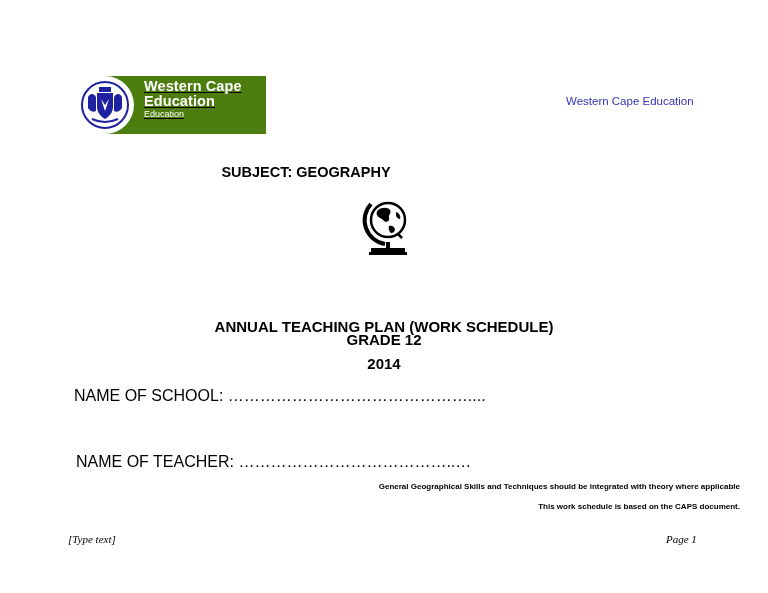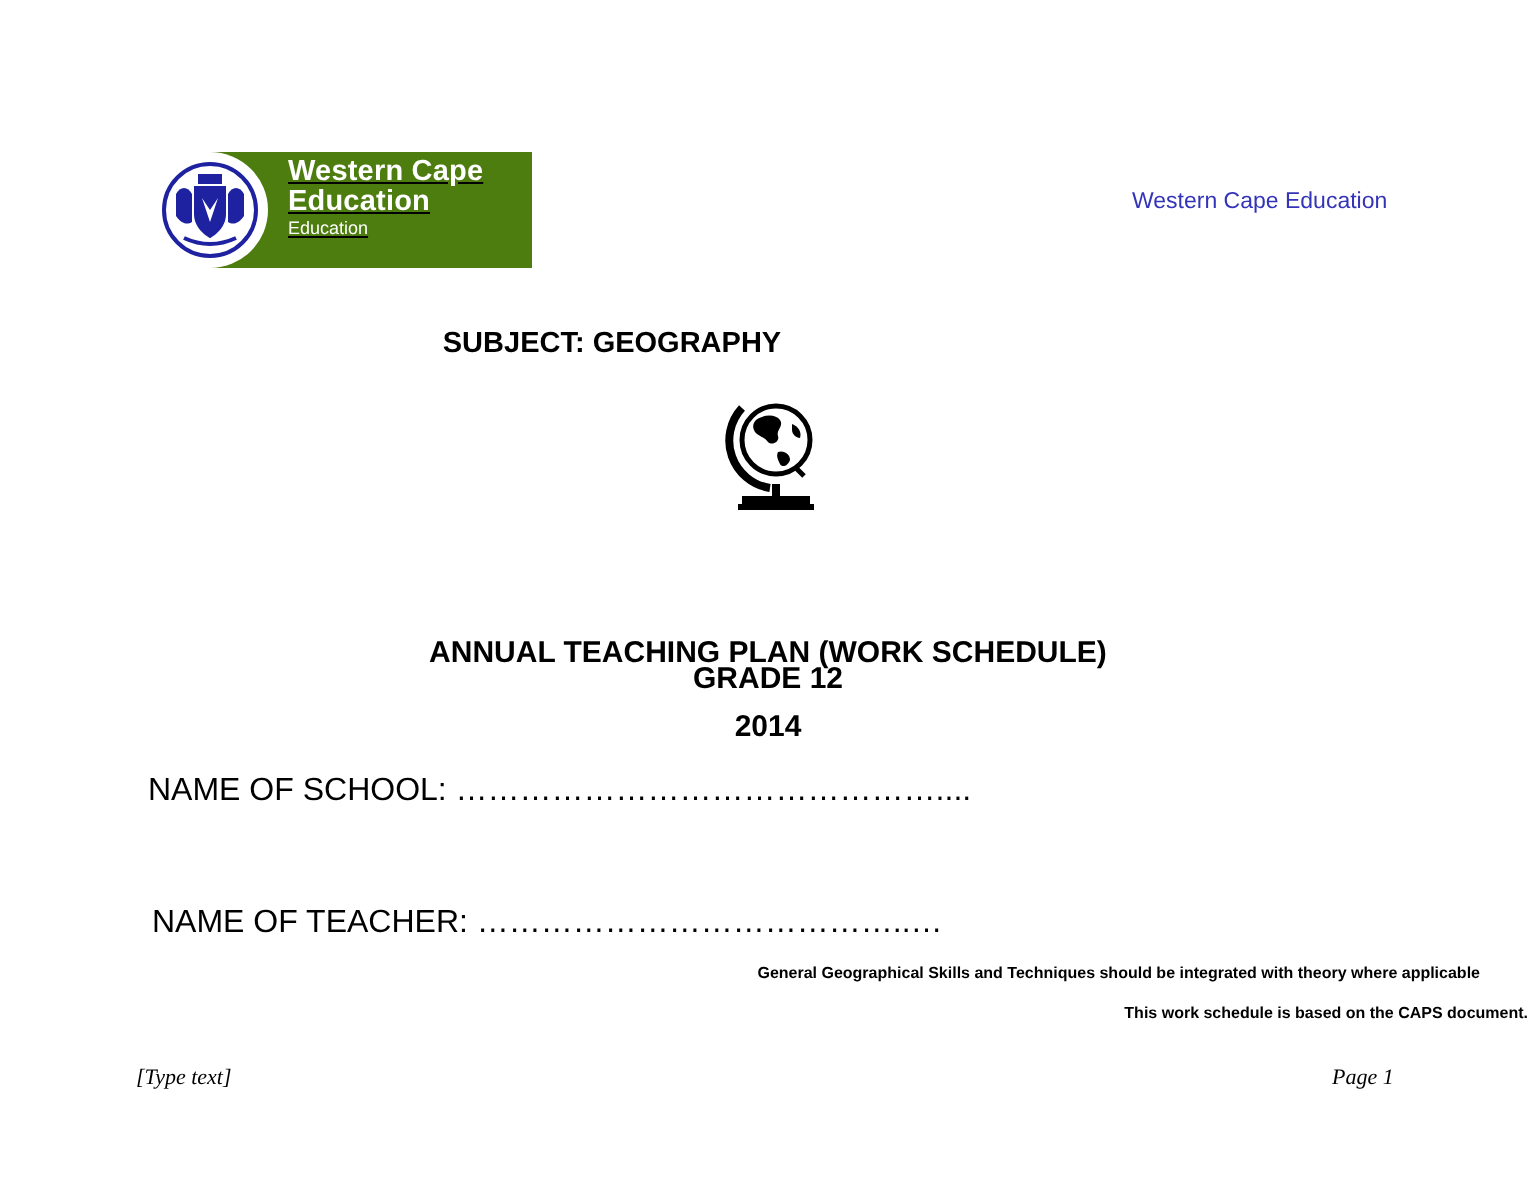--- a/index.html
+++ b/index.html
@@ -59,16 +59,16 @@
 </div>
 
 <div class="plan" style="top:306px;margin-top:12px;">ANNUAL TEACHING PLAN (WORK SCHEDULE)</div>
 <div class="plan" style="top:331px;">GRADE 12</div>
 <div class="plan" style="top:355px;">2014</div>
 
 <div class="field" style="left:74px; top:387px;">NAME OF SCHOOL: ………………………………………....</div>
 <div class="field" style="left:76px; top:453px;">NAME OF TEACHER: …………………………………..…</div>
 
 <div class="small" style="top:482px;">General Geographical Skills and Techniques should be integrated with theory where applicable</div>
-<div class="small" style="top:502px;padding-left:24px;">This work schedule is based on the CAPS document.</div>
+<div class="small" style="top:502px;">This work schedule is based on the CAPS document.</div>
 
 <div class="footer" style="left:68px; top:533px;">[Type text]</div>
 <div class="footer" style="left:666px; top:533px;">Page 1</div>
 
 </body></html>

